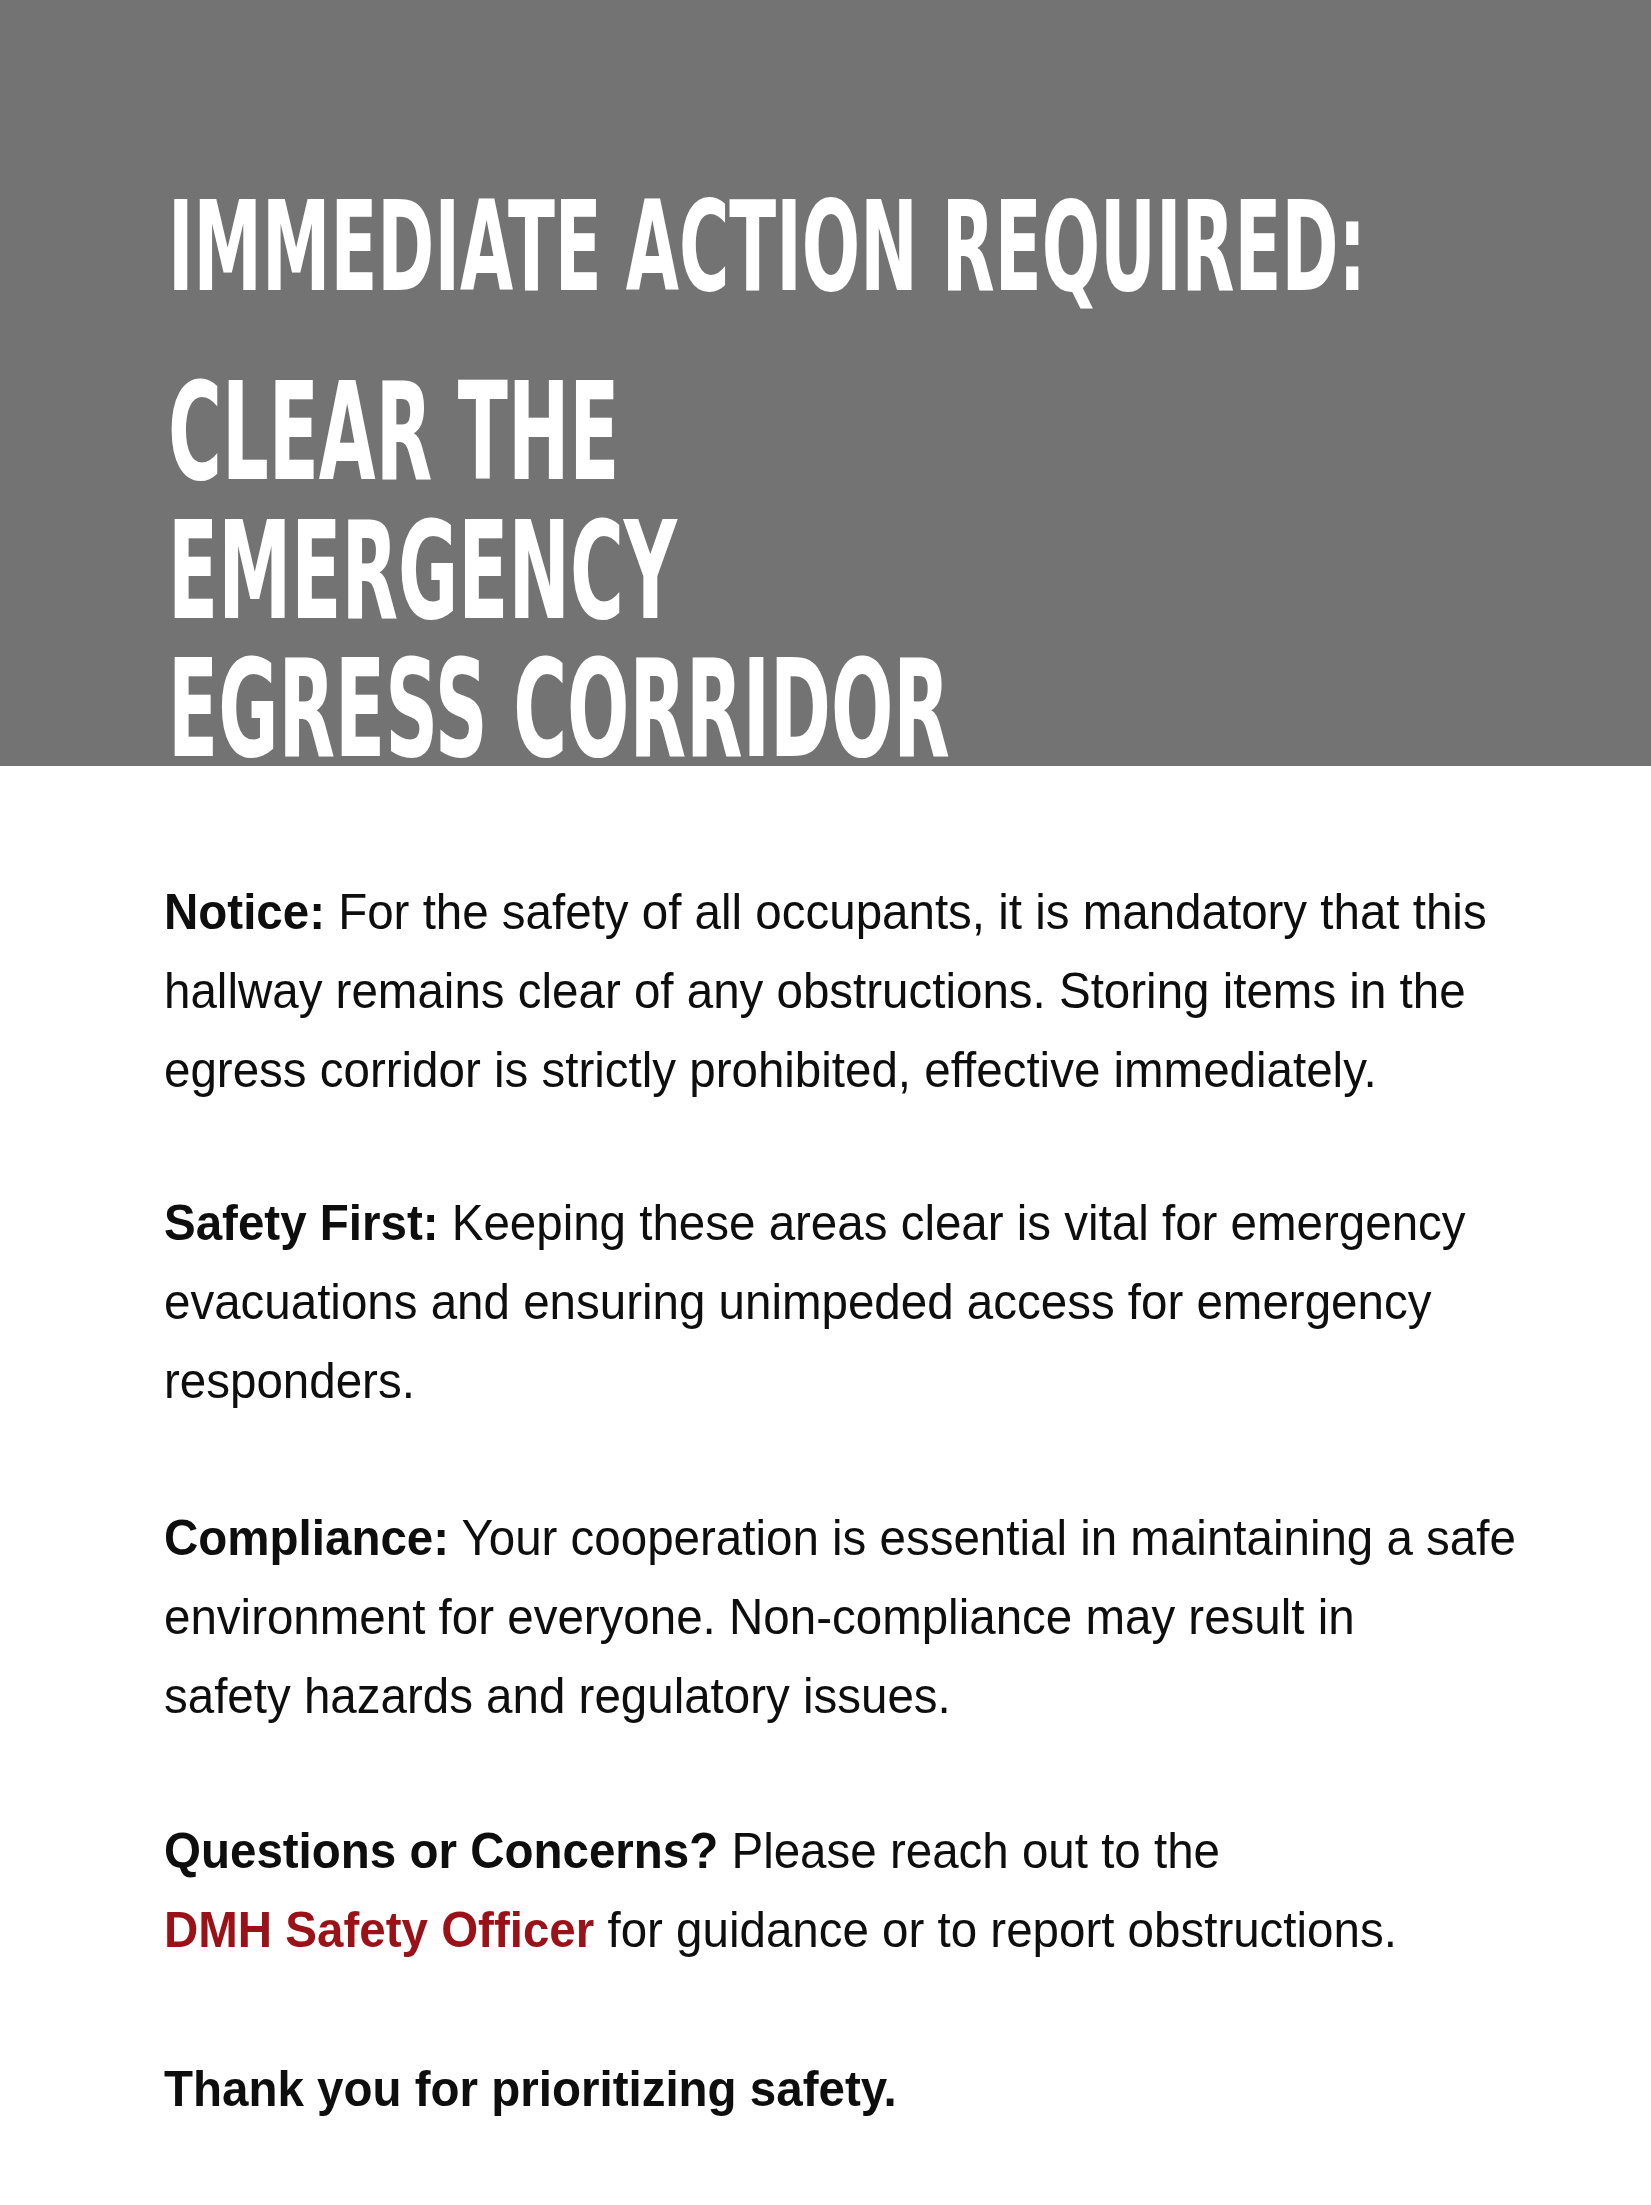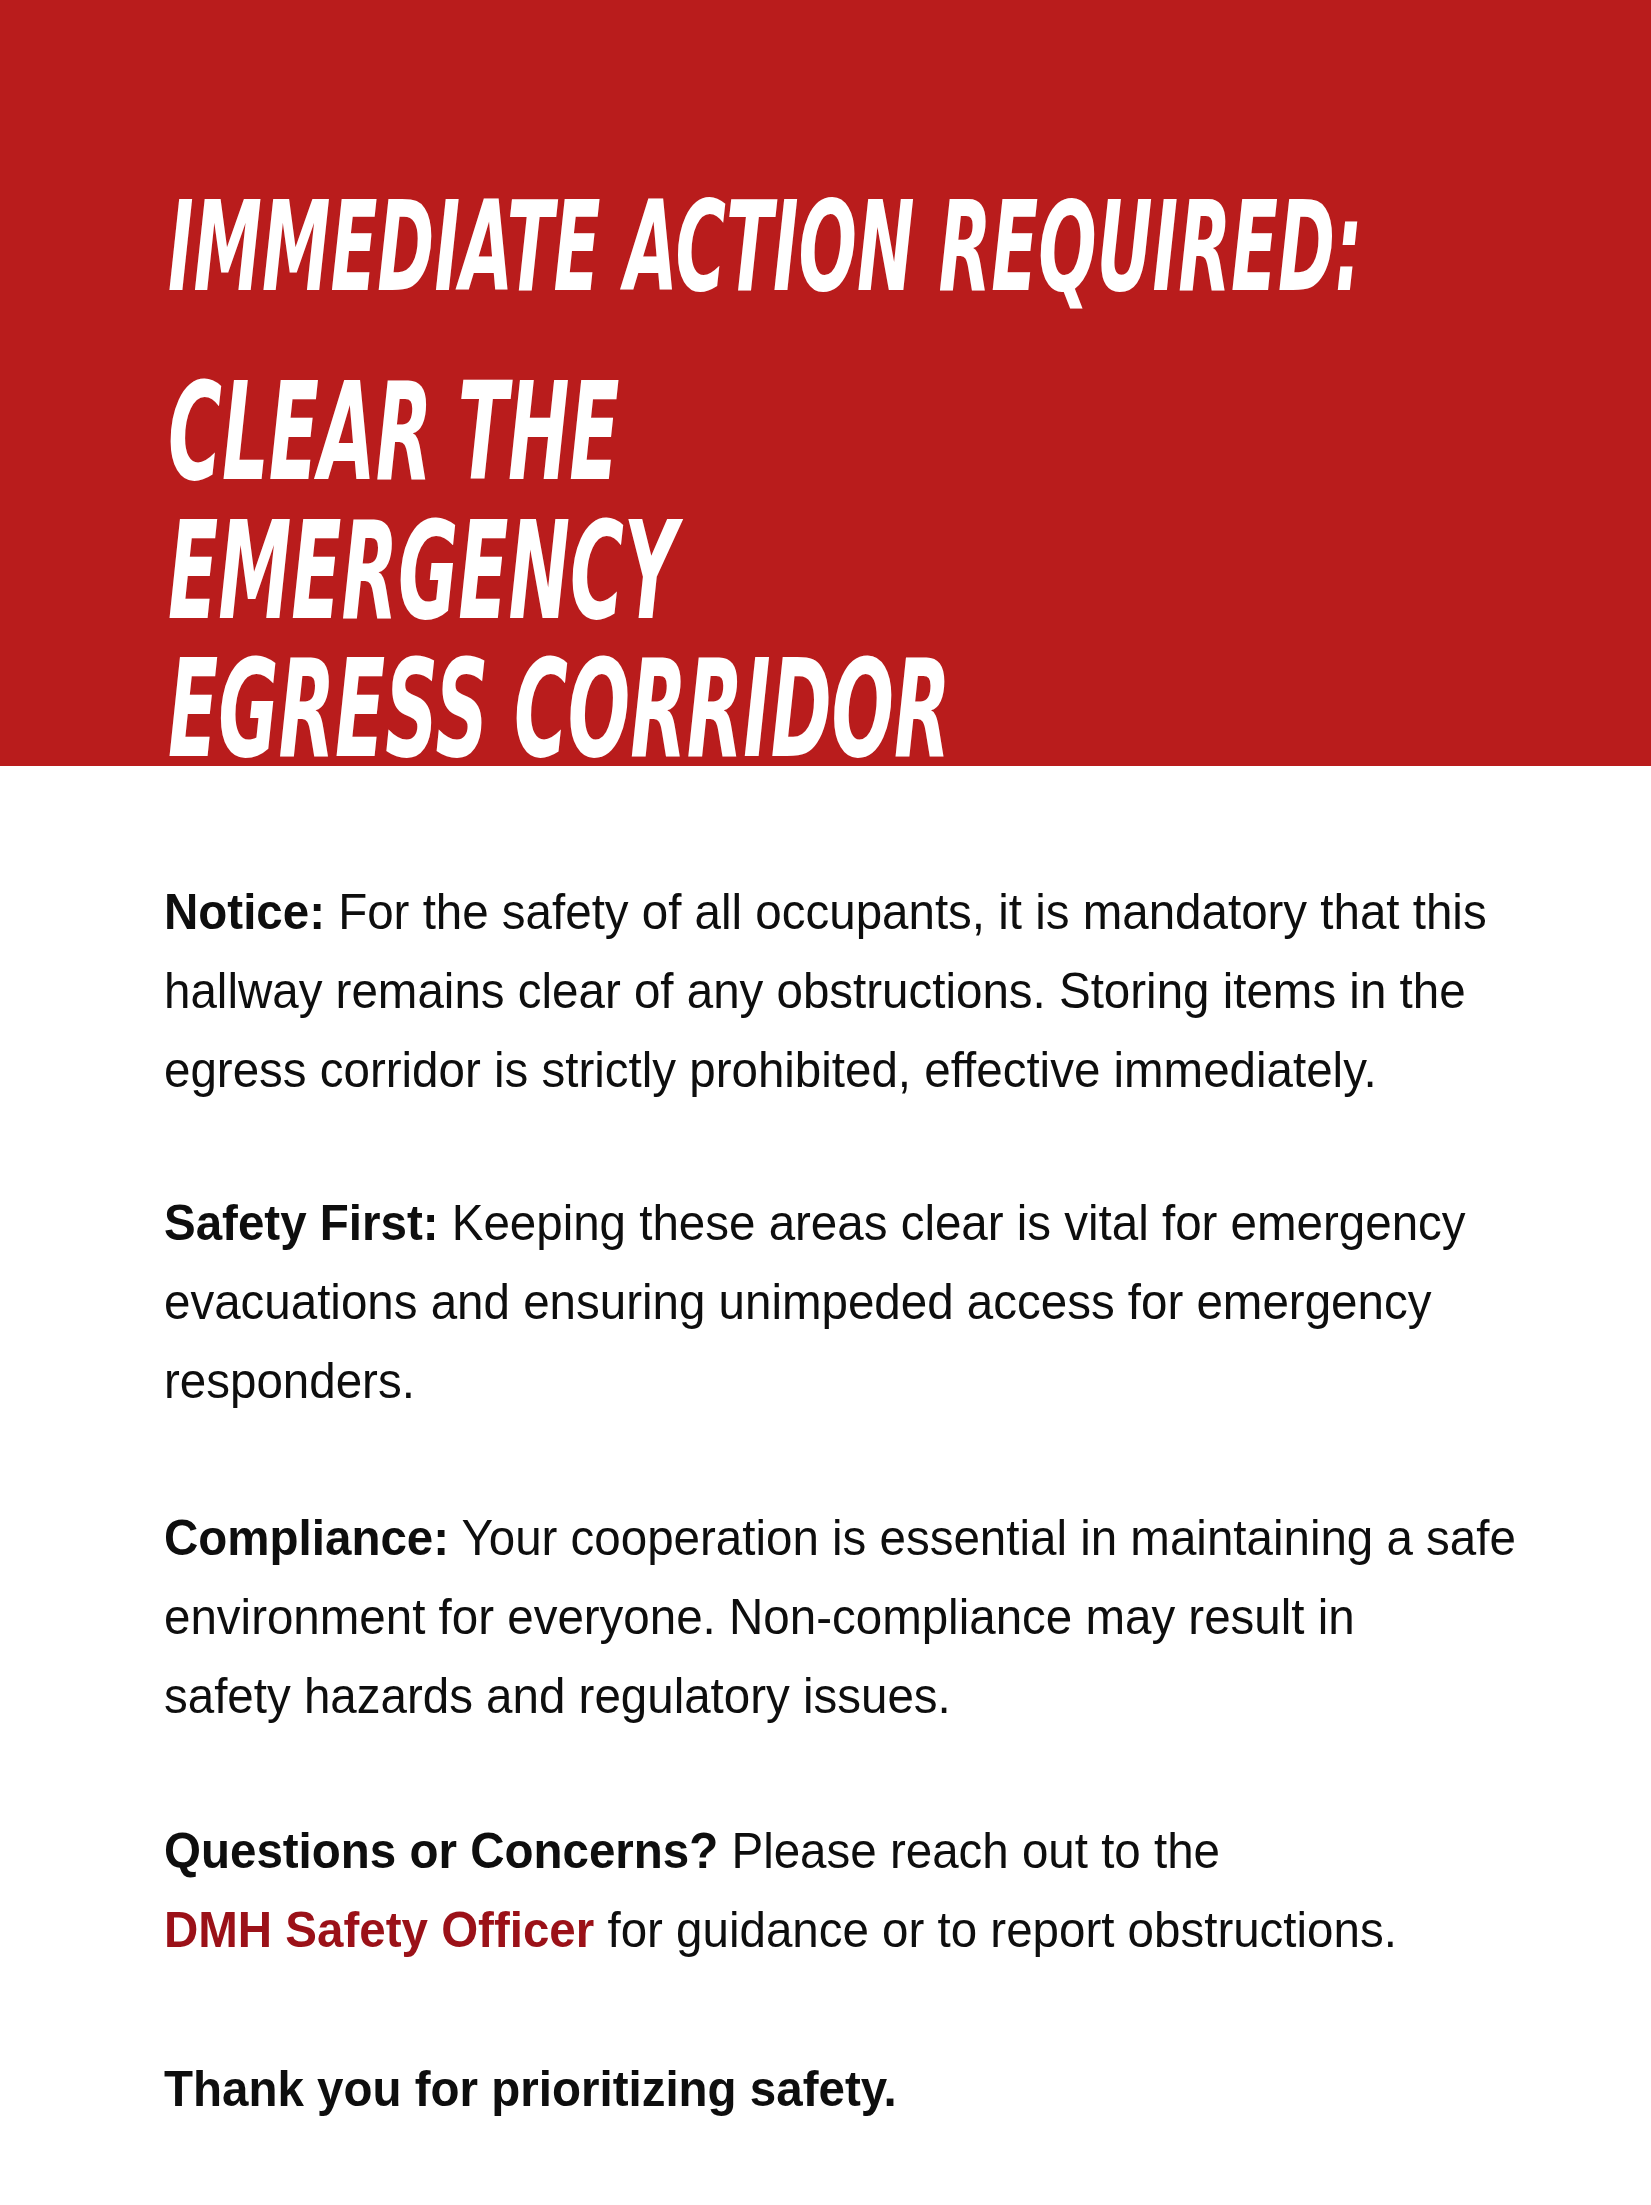--- a/index.html
+++ b/index.html
@@ -61,21 +61,21 @@
   .p3 { top: 1812px; }
   .p4 { top: 2050px; }
   .para .b { font-weight: 700; }
   .footer { position: absolute; left: 0; top: 0; color: #0A0A0B; }
 </style>
 </head>
 <body>
 
 <div class="page">
 
-  <div class="header" style="background: #b91c1c; font-style: italic;">
+  <div class="header" style="background: #737373;">
     <div class="h-title" style="color: rgb(255, 255, 255);">IMMEDIATE ACTION REQUIRED:</div>
     <div class="h-subtitle" style="color: rgb(255, 255, 255);">CLEAR THE EMERGENCY
 EGRESS CORRIDOR</div>
   </div>
 
   <div class="body-copy" style="color: rgb(14, 14, 14);">
     <div class="para p0"><span class="b">Notice:</span><span> For the safety of all occupants, it is mandatory that this
 hallway remains clear of any obstructions. Storing items in the
 egress corridor is strictly prohibited, effective immediately.</span></div>
     <div class="para p1"><span class="b">Safety First:</span><span> Keeping these areas clear is vital for emergency

